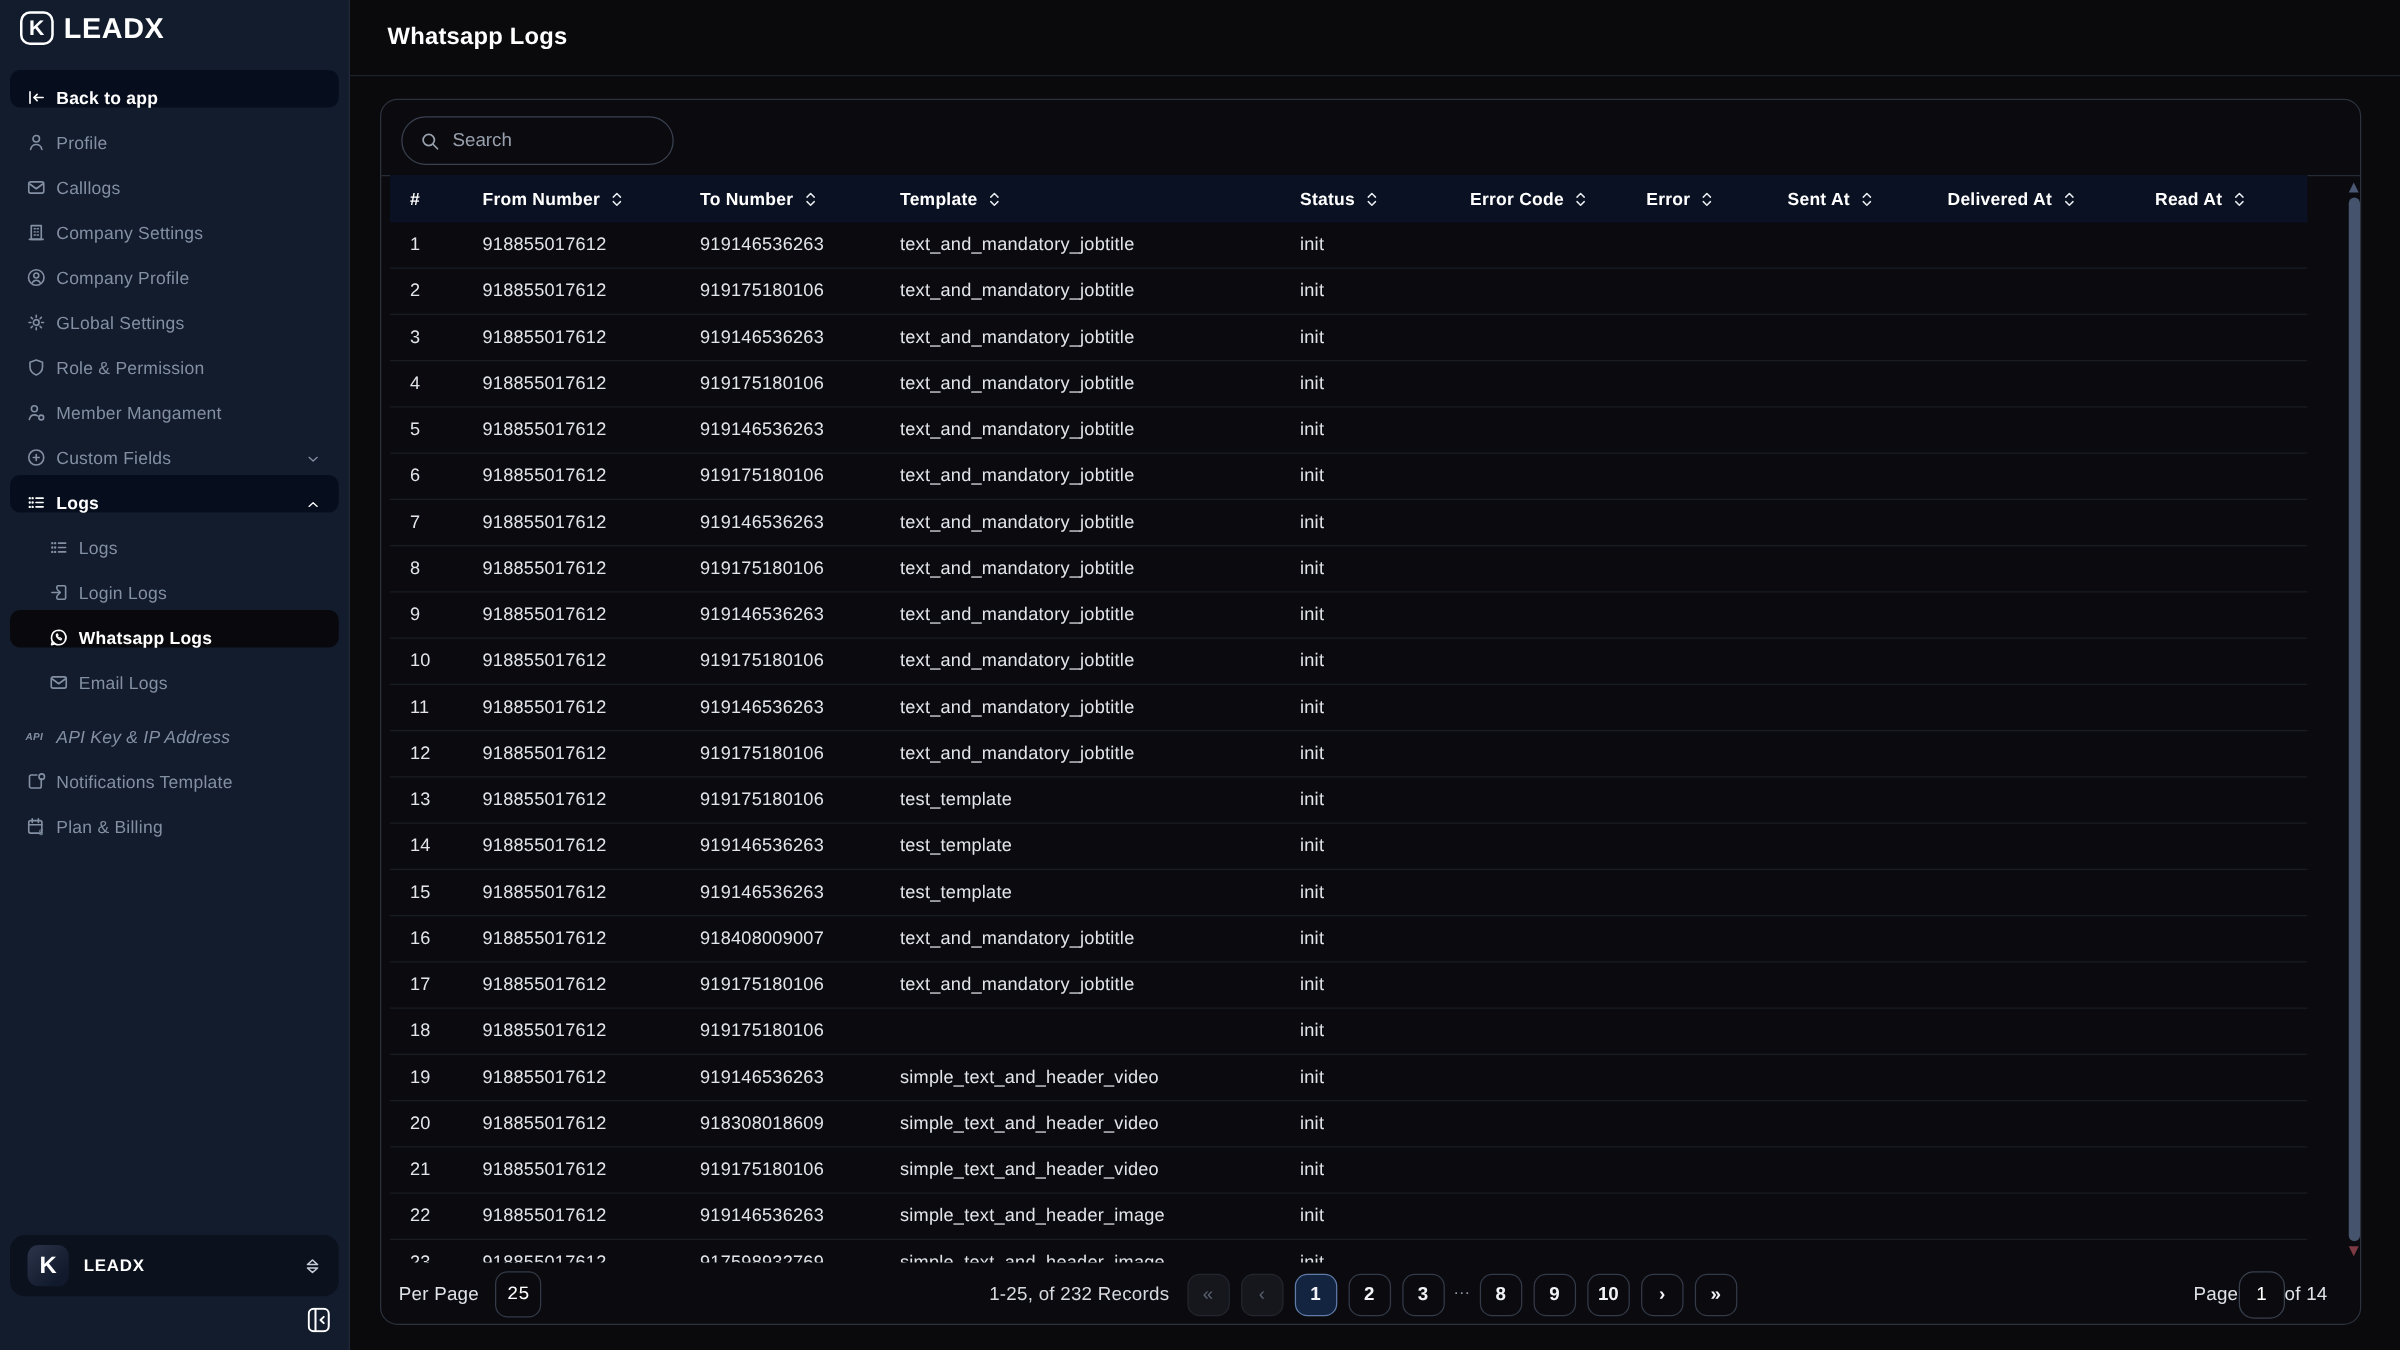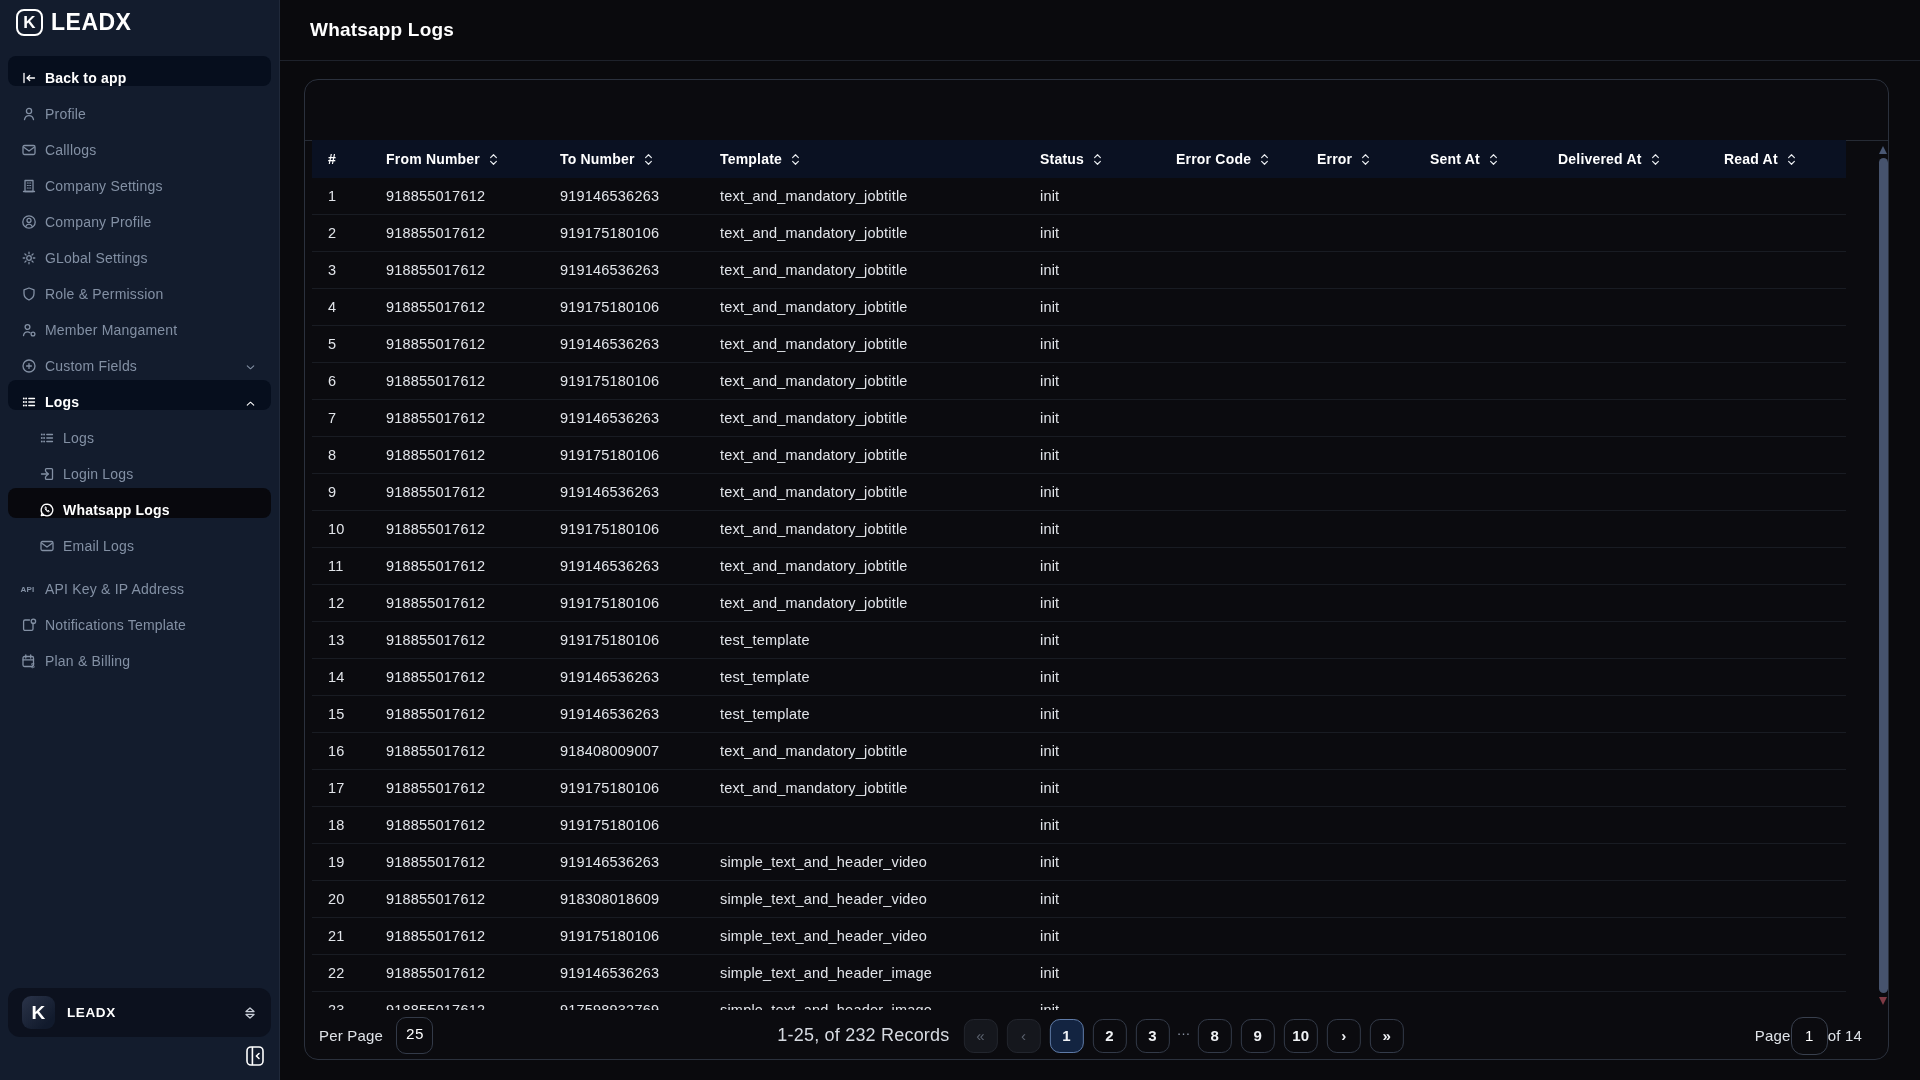--- a/index.html
+++ b/index.html
@@ -22,21 +22,21 @@
                   font-size:17px; font-weight:800; color:#fff; }
   .sb-logo-text { font-size:23px; font-weight:800; color:#fff; letter-spacing:.5px; }
   .sb-items { margin-top:20px; }
   .sb-item { height:30px; margin:0 8px 6px 8px; padding:0 12px; border-radius:8px;
              display:flex; align-items:flex-end; gap:8px; font-size:14px; color:#8390a4; }
   .sb-item .icon { width:17px; color:#8390a4; }
   .sb-item.pill-navy { background:#060e1d; color:#ffffff; font-weight:600; }
   .sb-item.pill-black { background:#08080d; color:#ffffff; font-weight:600; }
   .sb-item.pill-navy .icon, .sb-item.pill-black .icon { color:#ffffff; }
   .sb-item.indent { padding-left:30px; }
-  .sb-item.gap { margin-top:13px; }
+  .sb-item.gap { margin-top:13px;font-style:italic; }
   .sb-chev { margin-left:auto; }
   .sb-footer { position:absolute; left:8px; right:8px; top:988px; height:49px;
                background:#0c111e; border-radius:12px; display:flex; align-items:center;
                gap:12px; padding:0 14px; }
   .sb-footer-mark { width:33px; height:33px; border-radius:9px; color:#fff;
                     background:linear-gradient(135deg,#2b3449 0%,#111a2c 80%);
                     display:flex; align-items:center; justify-content:center;
                     font-weight:800; font-size:19px; }
   .sb-footer-brand { font-size:13.5px; font-weight:700; color:#fff; letter-spacing:.6px; }
   .sb-footer .icon { margin-left:auto; color:#c8cdd7; }
@@ -83,21 +83,21 @@
 
   
   .pagination { position:absolute; left:0; right:12px; top:930px; height:51px;
                 display:flex; align-items:center; padding:0 14px; }
   .pp-group { display:flex; align-items:center; gap:13px; font-size:15px; color:#dfe3e8; }
   .pp-btn { width:37px; height:37px; border:1px solid #333a48; border-radius:10px;
             background:transparent; display:flex; align-items:center; justify-content:center;
             font-size:15px; color:#fff; font-family:Liberation Mono, monospace; }
   .pg-center { position:absolute; left:50%; transform:translateX(-50%);
                display:flex; align-items:center; gap:14px; }
-  .pg-records { font-size:18px; color:#d6dae1; white-space:nowrap; }
+  .pg-records { font-size:15px; color:#d6dae1; white-space:nowrap; }
   .pg-buttons { display:flex; align-items:center; gap:9px; }
   .pg-btn { width:34px; height:34px; border:1px solid #333a48; border-radius:10px;
             background:transparent; display:flex; align-items:center; justify-content:center;
             font-size:15px; font-weight:600; color:#f0f2f5; font-family:inherit; }
   .pg-btn.disabled { background:#15171d; border-color:#23262e; color:#5a616d; font-weight:400; }
   .pg-btn.active { background:#132441; border-color:#5f7ba8; }
   .pg-ellipsis { color:#8b93a3; font-size:14px; margin:0 -2px; transform:translateY(-6px); }
   .pg-right { margin-left:auto; display:flex; align-items:center; gap:0;
               font-size:15px; color:#dfe3e8; }
   .page-input { width:37px; height:38px; border:1px solid #39404e; border-radius:12px;
@@ -299,20 +299,29 @@
     </svg>
   </div>
 </div>
 
 <div class="main">
   <div class="main-header">
     <span class="main-title">Whatsapp Logs</span>
   </div>
 
   <div class="card">
+    <div class="search-box">
+      <span class="icon">
+        <svg width="16" height="16" viewBox="0 0 16 16" fill="none" stroke="currentColor" stroke-width="1.4" stroke-linecap="round">
+          <circle cx="7" cy="7" r="4.5"></circle>
+            <path d="M10.6 10.6L14 14"></path>
+        </svg>
+      </span>
+      <input type="text" placeholder="Search" style="">
+    </div>
 
     <div class="table-topline"></div>
     <div class="thead" id="thead">
         <div class="th">
           <span>#</span>
         </div>
         <div class="th">
           <span>From Number</span>
           <span class="icon">
             <svg width="9" height="15" viewBox="0 0 10 16" fill="none" stroke="currentColor" stroke-width="1.3" stroke-linecap="round" stroke-linejoin="round">

